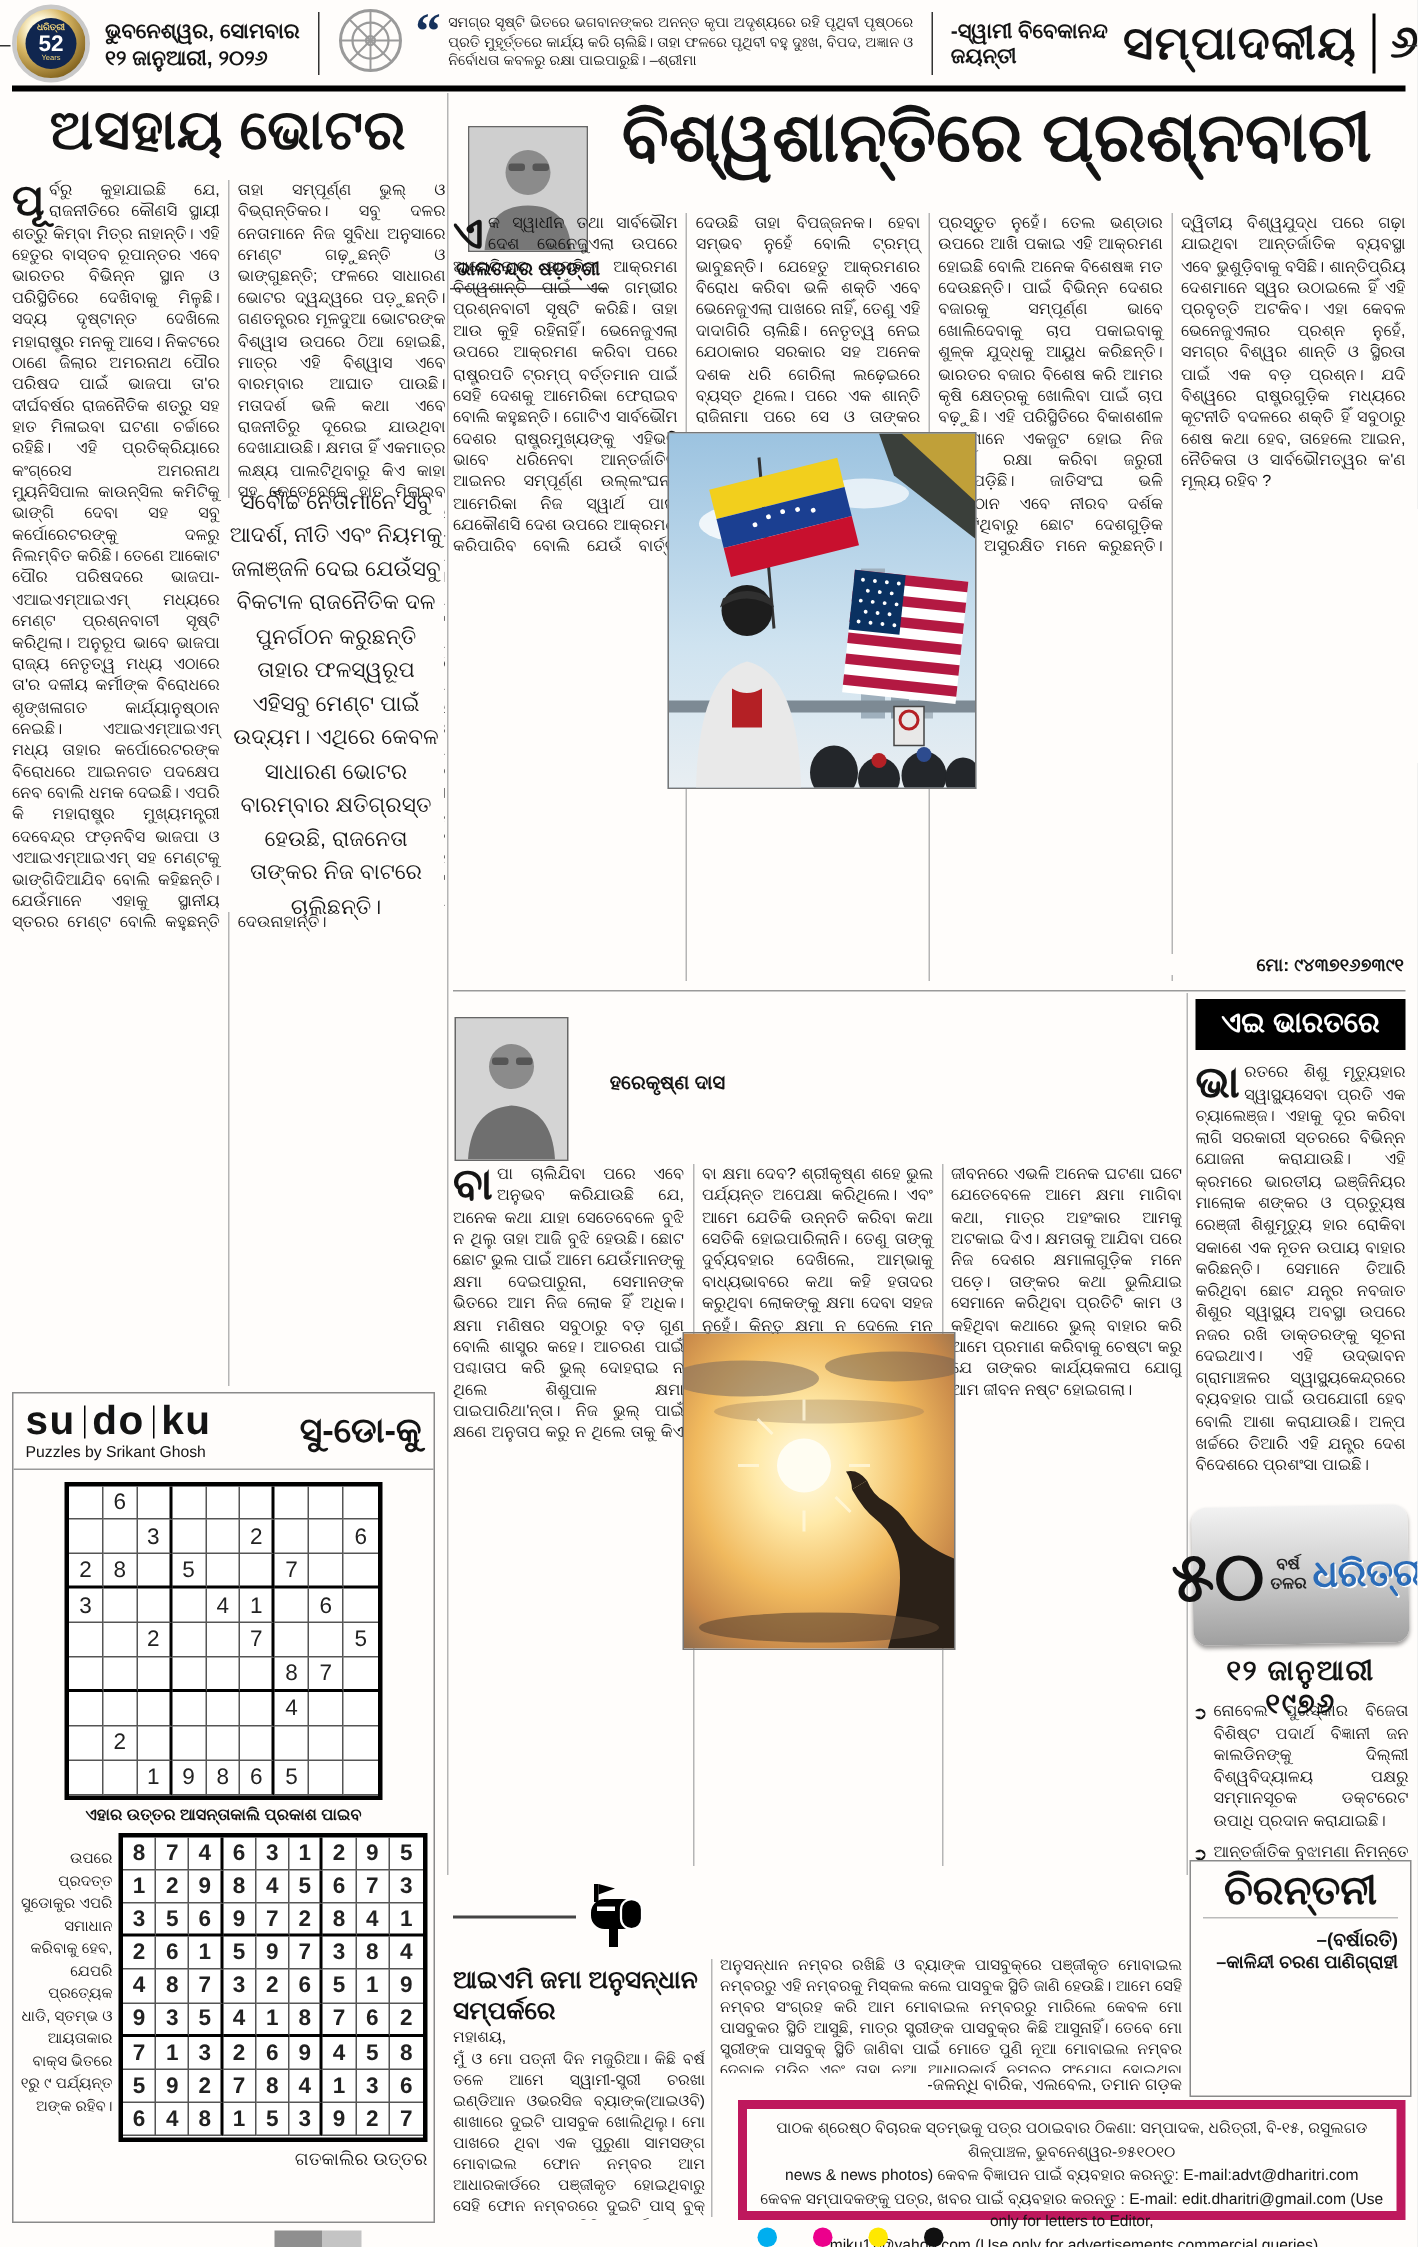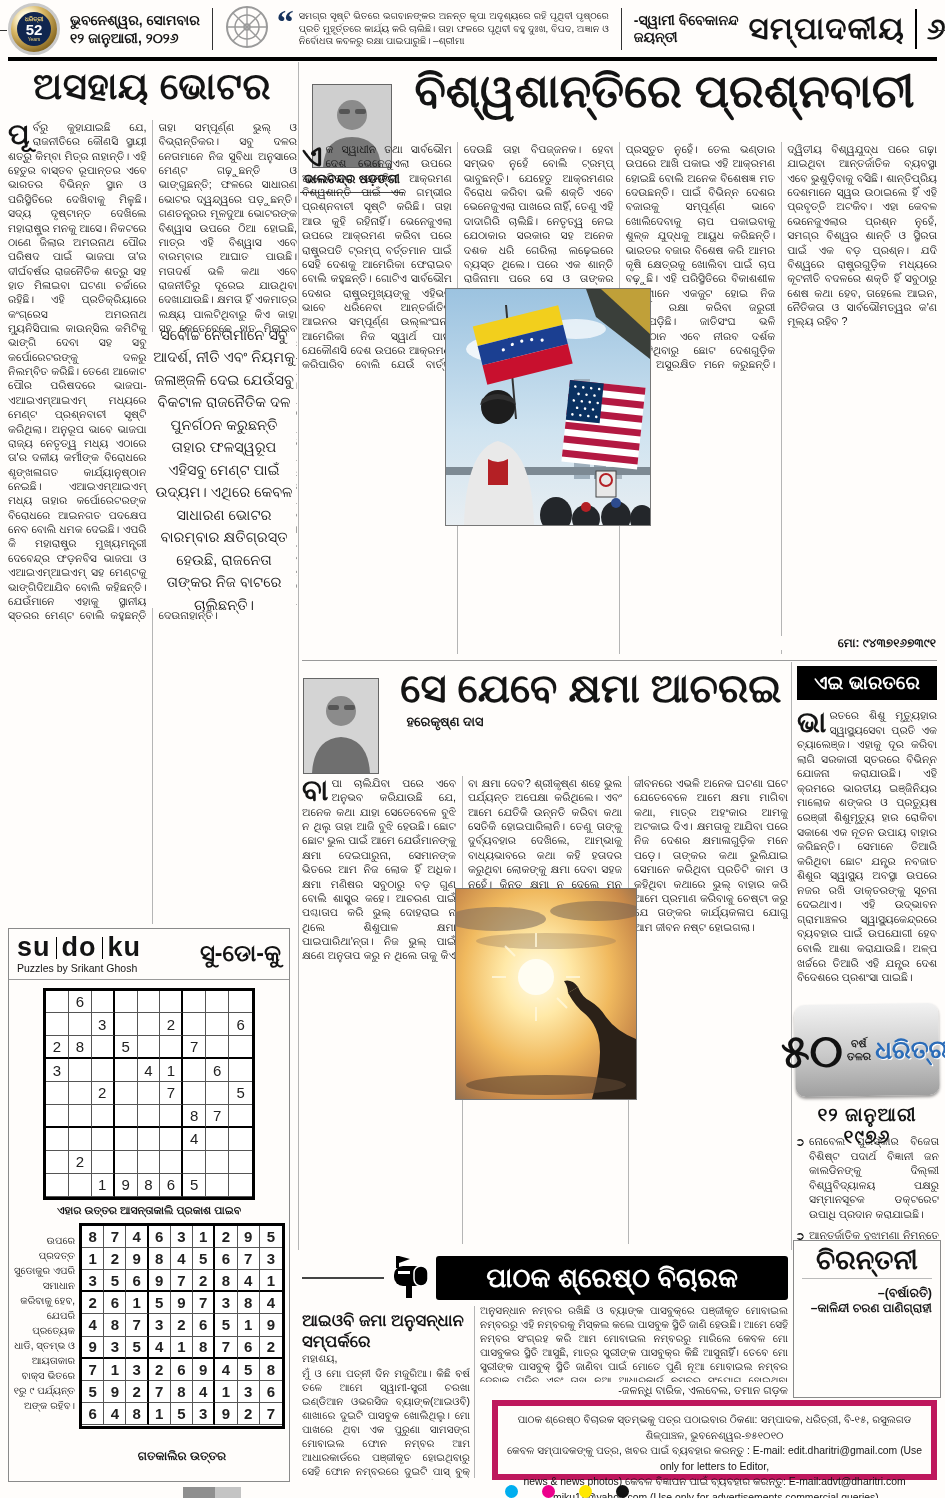--- a/index.html
+++ b/index.html
@@ -93,21 +93,21 @@
   .sudo-cell{border-right:1px solid #555;border-bottom:1px solid #555;display:flex;align-items:center;justify-content:center;
              font-size:15px;color:#222;}
   .sudo-cell.br3{border-right:2.5px solid #000;}
   .sudo-cell.bb3{border-bottom:2.5px solid #000;}
   .sudo-cell:nth-child(9n){border-right:none;}
   .sudo-note{text-align:center;font-size:10.8px;font-weight:bold;margin:2px 4px 6px 4px;}
   .sudo-bottom{display:flex;padding:0 4px;}
   .sudo-instr{flex:0 0 62px;font-size:10px;line-height:1.5;text-align:right;padding-right:4px;padding-top:10px;}
   .sudo-sol-wrap{flex:1;}
   .sudo-sol{width:200px;height:200px;margin:0 auto;font-weight:bold;}
-  .sudo-caption{text-align:center;font-size:12px;font-weight:bold;margin-top:20px;}
+  .sudo-caption{text-align:right;font-size:12px;font-weight:normal;margin-top:4px;}
 
   
   .readers-rule{left:302px;top:1277px;width:82px;height:2px;background:#444;}
   .mailbox{left:388px;top:1254px;width:44px;height:46px;}
   .readers-banner{left:436px;top:1256px;width:352px;height:44px;background:#000;color:#fff;display:flex;align-items:center;
                   justify-content:center;font-size:27px;font-weight:bold;border-radius:3px;}
   .letter-title{left:302px;top:1310px;width:170px;font-size:16.5px;font-weight:bold;line-height:1.3;}
   .letter-col1{left:302px;top:1352px;width:168px;height:128px;font-size:10.4px;line-height:1.35;}
   .letter-salutation{display:block;margin-bottom:1px;}
   .letter-vrule{left:474px;top:1306px;width:1px;height:172px;background:#b5b5b5;}
@@ -270,21 +270,20 @@
       </g>
       <circle cx="140" cy="218" r="5" fill="#b42025"></circle>
       <circle cx="170" cy="214" r="5" fill="#2d4b8e"></circle>
       <rect x="150" y="182" width="20" height="26" fill="#e8e8e8" stroke="#444"></rect>
       <circle cx="160" cy="191" r="6" fill="none" stroke="#b42025" stroke-width="2"></circle>
     </svg>
   </div>
   <div class="abs peace-mobile">ମୋ: ୯୪୩୭୧୬୭୩୯୧</div>
   <div class="abs hrule" style="left:302px;top:660px;width:635px;"></div>
 
-  <div class="abs forgive-headline">ସେ ଯେବେ କ୍ଷମା ଆଚରଇ</div>
   <div class="abs photo-frame forgive-photo">
     <svg width="74" height="94" viewBox="0 0 74 94">
       <rect width="74" height="94" fill="#d4d4d4"></rect>
       <circle cx="37" cy="32" r="15" fill="#8b8b8b"></circle>
       <path d="M8 94 Q10 60 37 58 Q64 60 66 94 Z" fill="#6f6f6f"></path>
       <rect x="24" y="26" width="11" height="5" rx="2" fill="#555"></rect>
       <rect x="40" y="26" width="11" height="5" rx="2" fill="#555"></rect>
     </svg>
   </div>
   <div class="abs forgive-author">ହରେକୃଷ୍ଣ ଦାସ</div>
@@ -543,34 +542,33 @@
   <div class="abs mailbox">
     <svg width="44" height="46" viewBox="0 0 44 46">
       <rect x="6" y="12" width="30" height="20" rx="9" fill="#000"></rect>
       <rect x="26" y="12" width="14" height="20" rx="7" fill="#000" stroke="#fff" stroke-width="1.5"></rect>
       <rect x="10" y="17" width="12" height="3" fill="#fff"></rect>
       <rect x="18" y="32" width="6" height="12" fill="#000"></rect>
       <rect x="8" y="2" width="3" height="12" fill="#000"></rect>
       <path d="M11 2 L22 5 L11 9 Z" fill="#000"></path>
     </svg>
   </div>
-  <div class="abs readers-banner">ପାଠକ ଶ୍ରେଷ୍ଠ ବିଚାରକ</div>
-  <div class="abs letter-title">ଆଇଓବି ଜମା ଅନୁସନ୍ଧାନ ସମ୍ପର୍କରେ</div>
+  <div class="abs letter-title">ଆଇଏମି ଜମା ଅନୁସନ୍ଧାନ ସମ୍ପର୍କରେ</div>
   <div class="abs letter-col1 just hide-x">
     <span class="letter-salutation">ମହାଶୟ,</span>
     <span>ମୁଁ ଓ ମୋ ପତ୍ନୀ ଦିନ ମଜୁରିଆ। କିଛି ବର୍ଷ ତଳେ ଆମେ ସ୍ୱାମୀ-ସ୍ତ୍ରୀ ଚରଖା ଇଣ୍ଡିଆନ ଓଭରସିଜ ବ୍ୟାଙ୍କ(ଆଇଓବି) ଶାଖାରେ ଦୁଇଟି ପାସବୁକ ଖୋଲିଥିଲୁ। ମୋ ପାଖରେ ଥିବା ଏକ ପୁରୁଣା ସାମସଙ୍ଗ ମୋବାଇଲ ଫୋନ ନମ୍ବର ଆମ ଆଧାରକାର୍ଡରେ ପଞ୍ଜୀକୃତ ହୋଇଥିବାରୁ ସେହି ଫୋନ ନମ୍ବରରେ ଦୁଇଟି ପାସ୍ ବୁକ୍ ଖୋଲାଯାଇଥିଲା। କିଛି ବର୍ଷ ପରେ ଦୁର୍ଘଟଣାରେ ଏକମାତ୍ର ପୁଅ ଚାଲିଗଲା। ପରେ ବ୍ୟାଙ୍କ ଯାଇ ଆମ ପାସବୁକ୍‌ଗୁଡ଼ିକୁ ମେସିନରେ ଫୁରାଇ ତାରା ସ୍ଥିତି ଦେଖାଇଦେଇଥିଲେ। ଜାଣିବାକୁ ପାଇଲୁ ଯେ, ବ୍ୟାଙ୍କର ଏକ ଜମା</span>
   </div>
   <div class="abs letter-vrule"></div>
   <div class="abs letter-col2 just hide-x">ଅନୁସନ୍ଧାନ ନମ୍ବର ରଖିଛି ଓ ବ୍ୟାଙ୍କ ପାସବୁକ୍‌ରେ ପଞ୍ଜୀକୃତ ମୋବାଇଲ ନମ୍ବରରୁ ଏହି ନମ୍ବରକୁ ମିସ୍‌କଲ କଲେ ପାସବୁକ ସ୍ଥିତି ଜାଣି ହେଉଛି। ଆମେ ସେହି ନମ୍ବର ସଂଗ୍ରହ କରି ଆମ ମୋବାଇଲ ନମ୍ବରରୁ ମାରିଲେ କେବଳ ମୋ ପାସବୁକର ସ୍ଥିତି ଆସୁଛି, ମାତ୍ର ସ୍ତ୍ରୀଙ୍କ ପାସବୁକ୍‌ର କିଛି ଆସୁନାହିଁ। ତେବେ ମୋ ସ୍ତ୍ରୀଙ୍କ ପାସବୁକ୍ ସ୍ଥିତି ଜାଣିବା ପାଇଁ ମୋତେ ପୁଣି ନୂଆ ମୋବାଇଲ ନମ୍ବର ଦେବାକୁ ପଡ଼ିବ ଏବଂ ତାହା ନୂଆ ଆଧାରକାର୍ଡ ନମ୍ବର ସଂଯୋଗ ହୋଇଥିବା ଆବଶ୍ୟକ ବୋଲି ପରେ ଜାଣିଲି। ଏହା ଆମ ଭଳି ଗରିବଙ୍କ ପାଇଁ ବ୍ୟାଙ୍କର ଖେଳ ନୁହେଁ ତ ?</div>
   <div class="abs letter-sign">-ଜଳନ୍ଧି ବାରିକ, ଏଲବେଲ, ତମାନ ଗଡ଼କ</div>
 
   <div class="abs contact-box" id="contact-lines">
       <div>ପାଠକ ଶ୍ରେଷ୍ଠ ବିଚାରକ ସ୍ତମ୍ଭକୁ ପତ୍ର ପଠାଇବାର ଠିକଣା: ସମ୍ପାଦକ, ଧରିତ୍ରୀ, ବି-୧୫, ରସୁଲଗଡ ଶିଳ୍ପାଞ୍ଚଳ, ଭୁବନେଶ୍ୱର-୭୫୧୦୧୦</div>
+      <div>news &amp; news photos) କେବଳ ବିଜ୍ଞାପନ ପାଇଁ ବ୍ୟବହାର କରନ୍ତୁ: E-mail:advt@dharitri.com</div>
       <div>କେବଳ ସମ୍ପାଦକଙ୍କୁ ପତ୍ର, ଖବର ପାଇଁ ବ୍ୟବହାର କରନ୍ତୁ : E-mail: edit.dharitri@gmail.com (Use only for letters to Editor,</div>
-      <div>news &amp; news photos) କେବଳ ବିଜ୍ଞାପନ ପାଇଁ ବ୍ୟବହାର କରନ୍ତୁ: E-mail:advt@dharitri.com</div>
       <div>:miku11@yahoo.com (Use only for advertisements,commercial queries)</div>
     </div>
 
   <div class="abs reg-gray"></div>
   <div class="abs reg-dots" id="reg-dots">
       <div class="reg-dot" style="background: rgb(0, 174, 239);"></div>
       <div class="reg-dot" style="background: rgb(236, 0, 140);"></div>
       <div class="reg-dot" style="background: rgb(255, 232, 0);"></div>
       <div class="reg-dot" style="background: rgb(17, 17, 17);"></div>
     </div>

